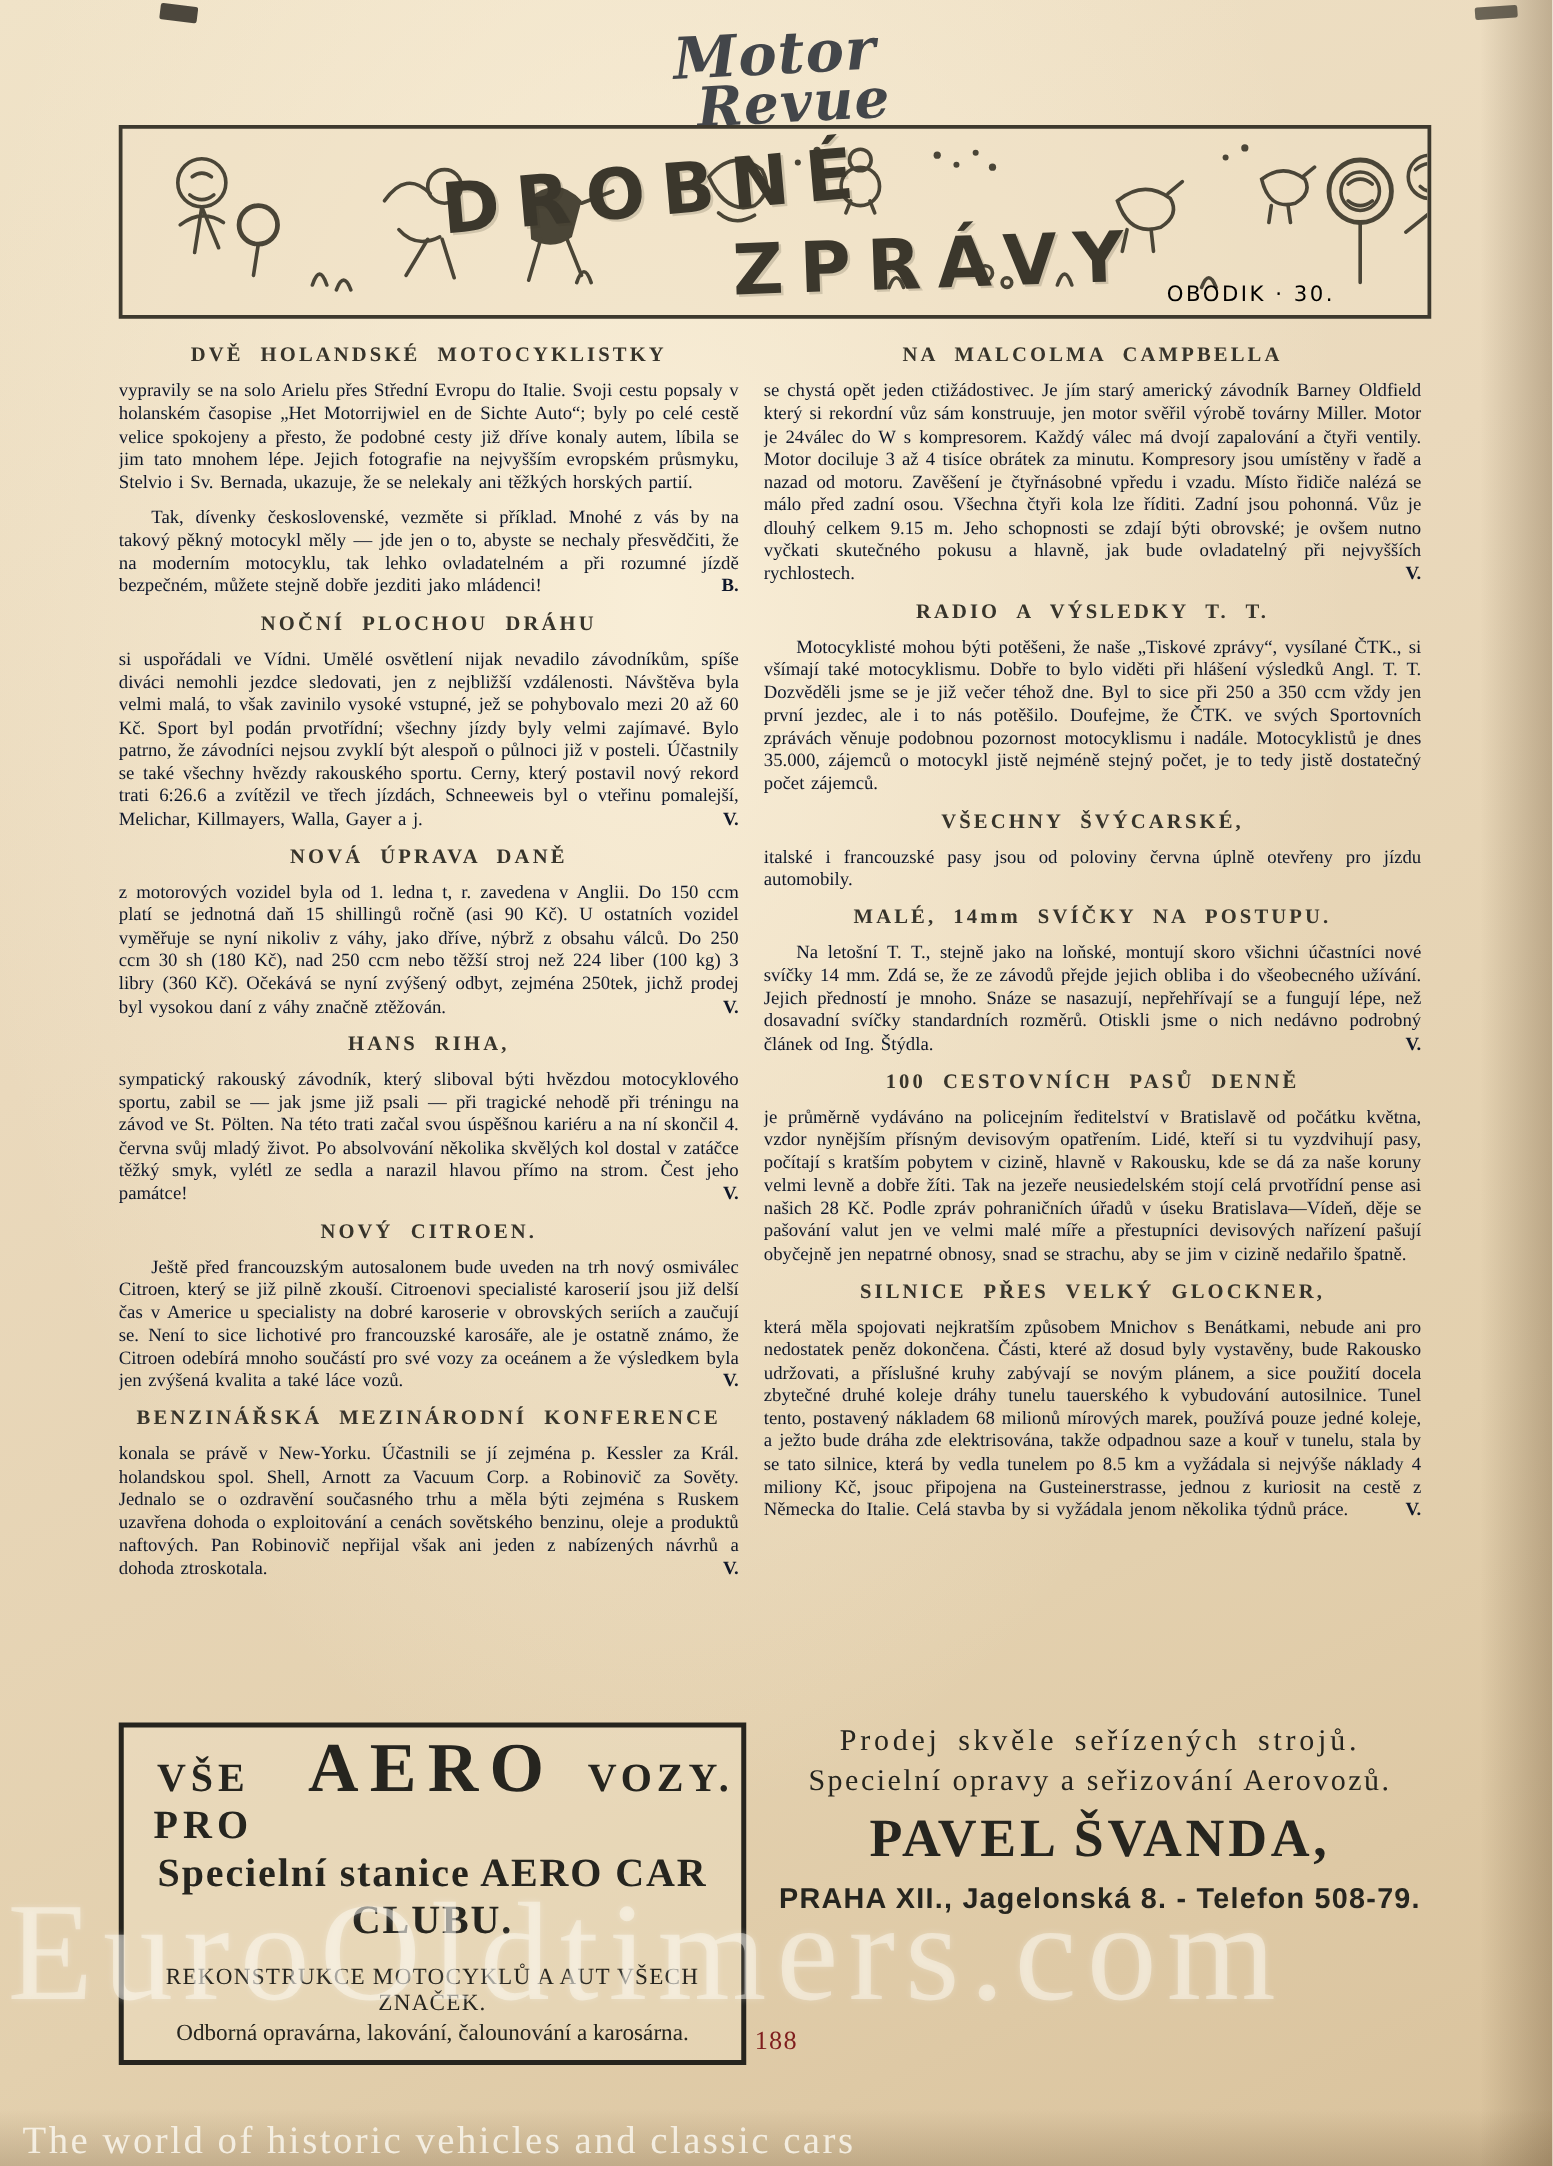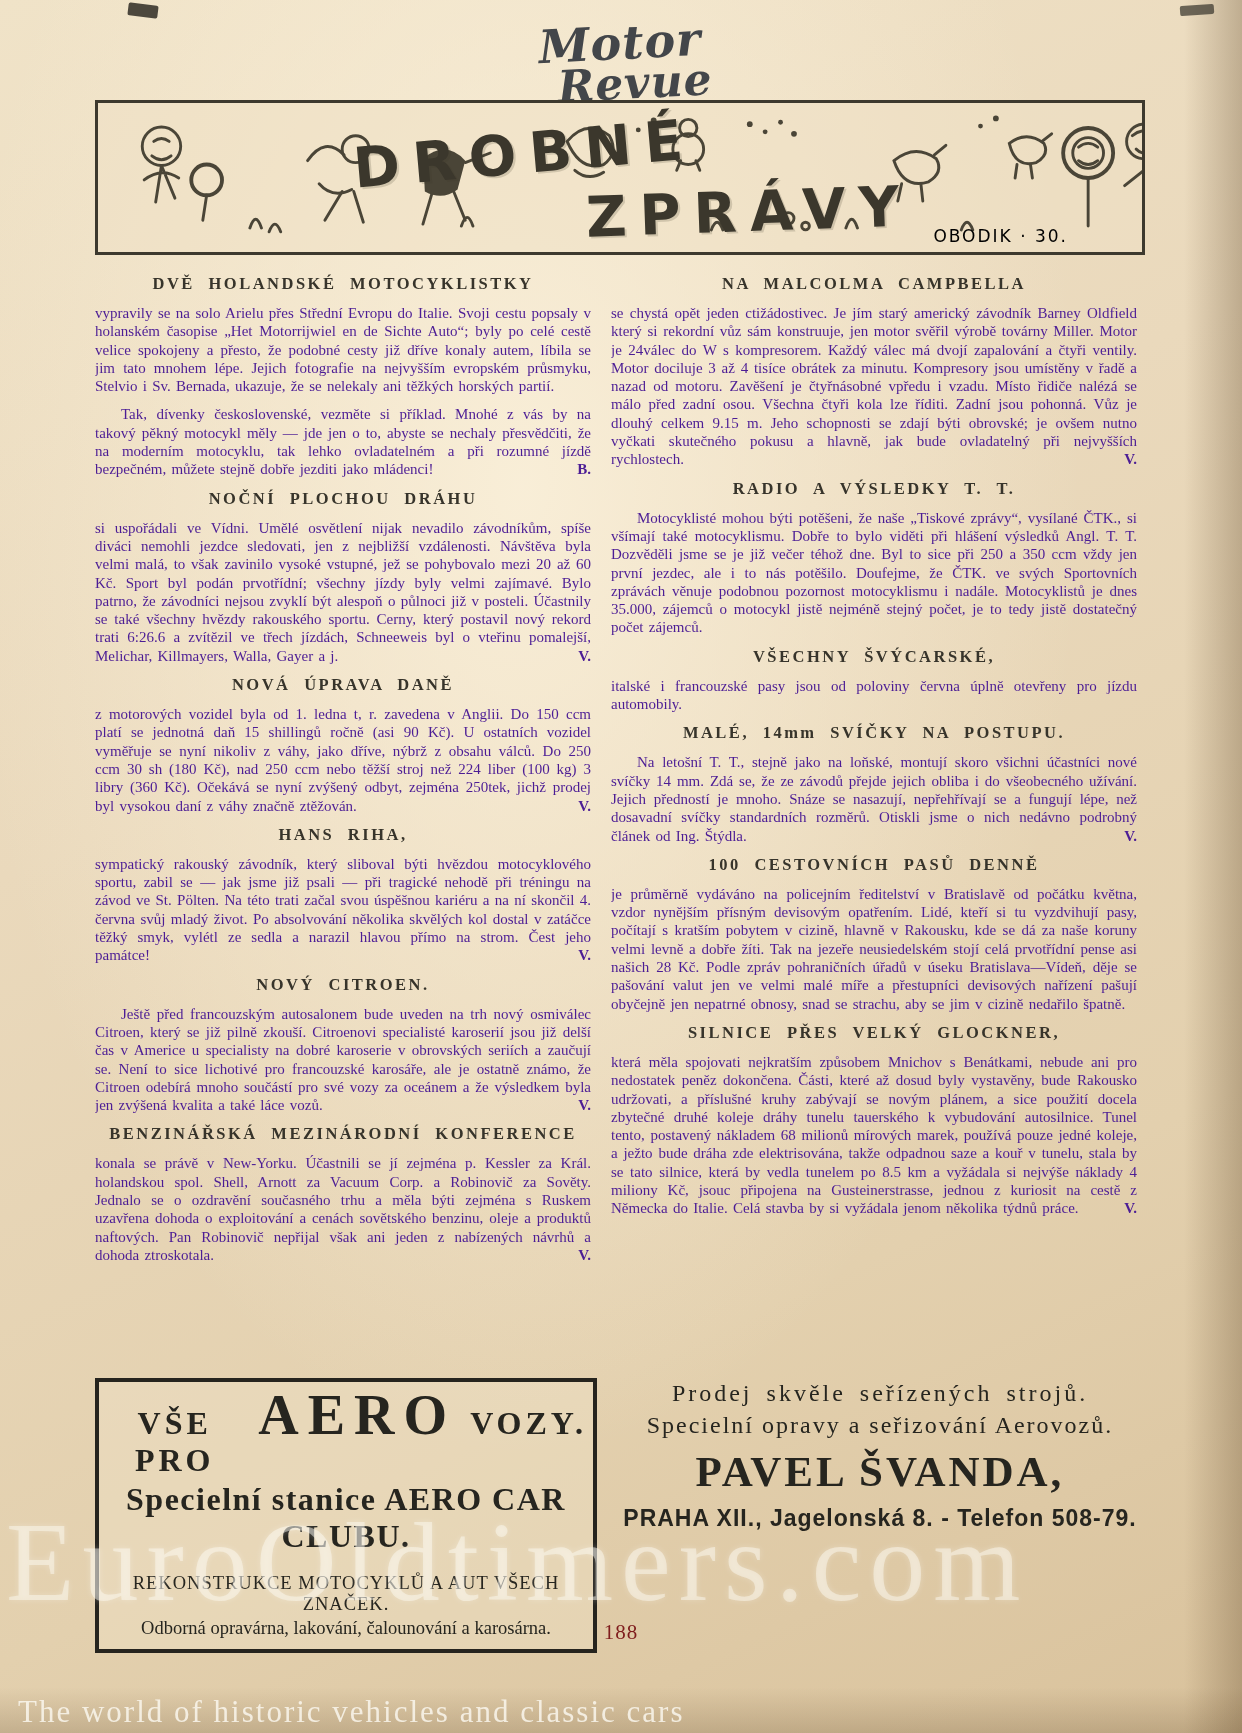--- a/index.html
+++ b/index.html
@@ -45,29 +45,29 @@
   
   .columns { position:absolute; left:95px; top:272px; width:1050px; height:1102px;
     display:flex; gap:20px; overflow:hidden; }
   .col { overflow:hidden; }
   .col.left  { width:496px; }
   .col.right { width:526px; }
   article h3 { font-size:16.5px; font-weight:bold; text-align:center;
     letter-spacing:2.5px; word-spacing:7px; color:#37342b; margin:10px 0 7px; }
   article:first-child h3 { margin-top:2px; }
   article p { font-size:15px; line-height:1.22; text-align:justify;
-    word-spacing:1.5px; color:#4c1d95; margin-bottom:2px; hyphens:auto;margin-top:10px; }
+    word-spacing:1.5px; color:#0f172a; margin-bottom:2px; hyphens:auto;margin-top:10px; }
   article p.indent { text-indent:26px; }
   .sig { float:right; font-weight:bold; padding-left:14px; }
 
   
   .ads { position:absolute; left:95px; top:1378px; width:1052px; display:flex; gap:16px; }
   .ad-aero { width:502px; border:4px solid #26241e; padding:8px 6px 10px;
     text-align:center; color:#26251f; background:rgba(240,228,202,.35); }
-  .ad-aero .l1 { display:flex; justify-content:center; align-items:baseline; gap:14px; }
+  .ad-aero .l1 { display:flex; justify-content:center; align-items:baseline; gap:26px; }
   .ad-aero .l1 .pre, .ad-aero .l1 .suf { font-size:32px; font-weight:bold; letter-spacing:4px; }
   .ad-aero .l1 .brand { font-size:56px; font-weight:bold; letter-spacing:9px; line-height:.9; }
   .ad-aero .l2 { font-size:32px; font-weight:bold; letter-spacing:1.5px; margin-top:2px; }
   .ad-aero .l3 { font-size:18.5px; letter-spacing:1px; margin-top:18px; }
   .ad-aero .l4 { font-size:18.5px; margin-top:3px; }
   .ad-svanda { width:534px; text-align:center; color:#26251f; padding-top:2px; }
   .ad-svanda .l1 { font-size:24px; letter-spacing:3px; word-spacing:5px; }
   .ad-svanda .l2 { font-size:24px; letter-spacing:2px; margin-top:5px; }
   .ad-svanda .name { font-size:43px; font-weight:bold; letter-spacing:3px; margin-top:8px; }
   .ad-svanda .addr { font-family:"Liberation Sans", sans-serif; font-size:23px;

